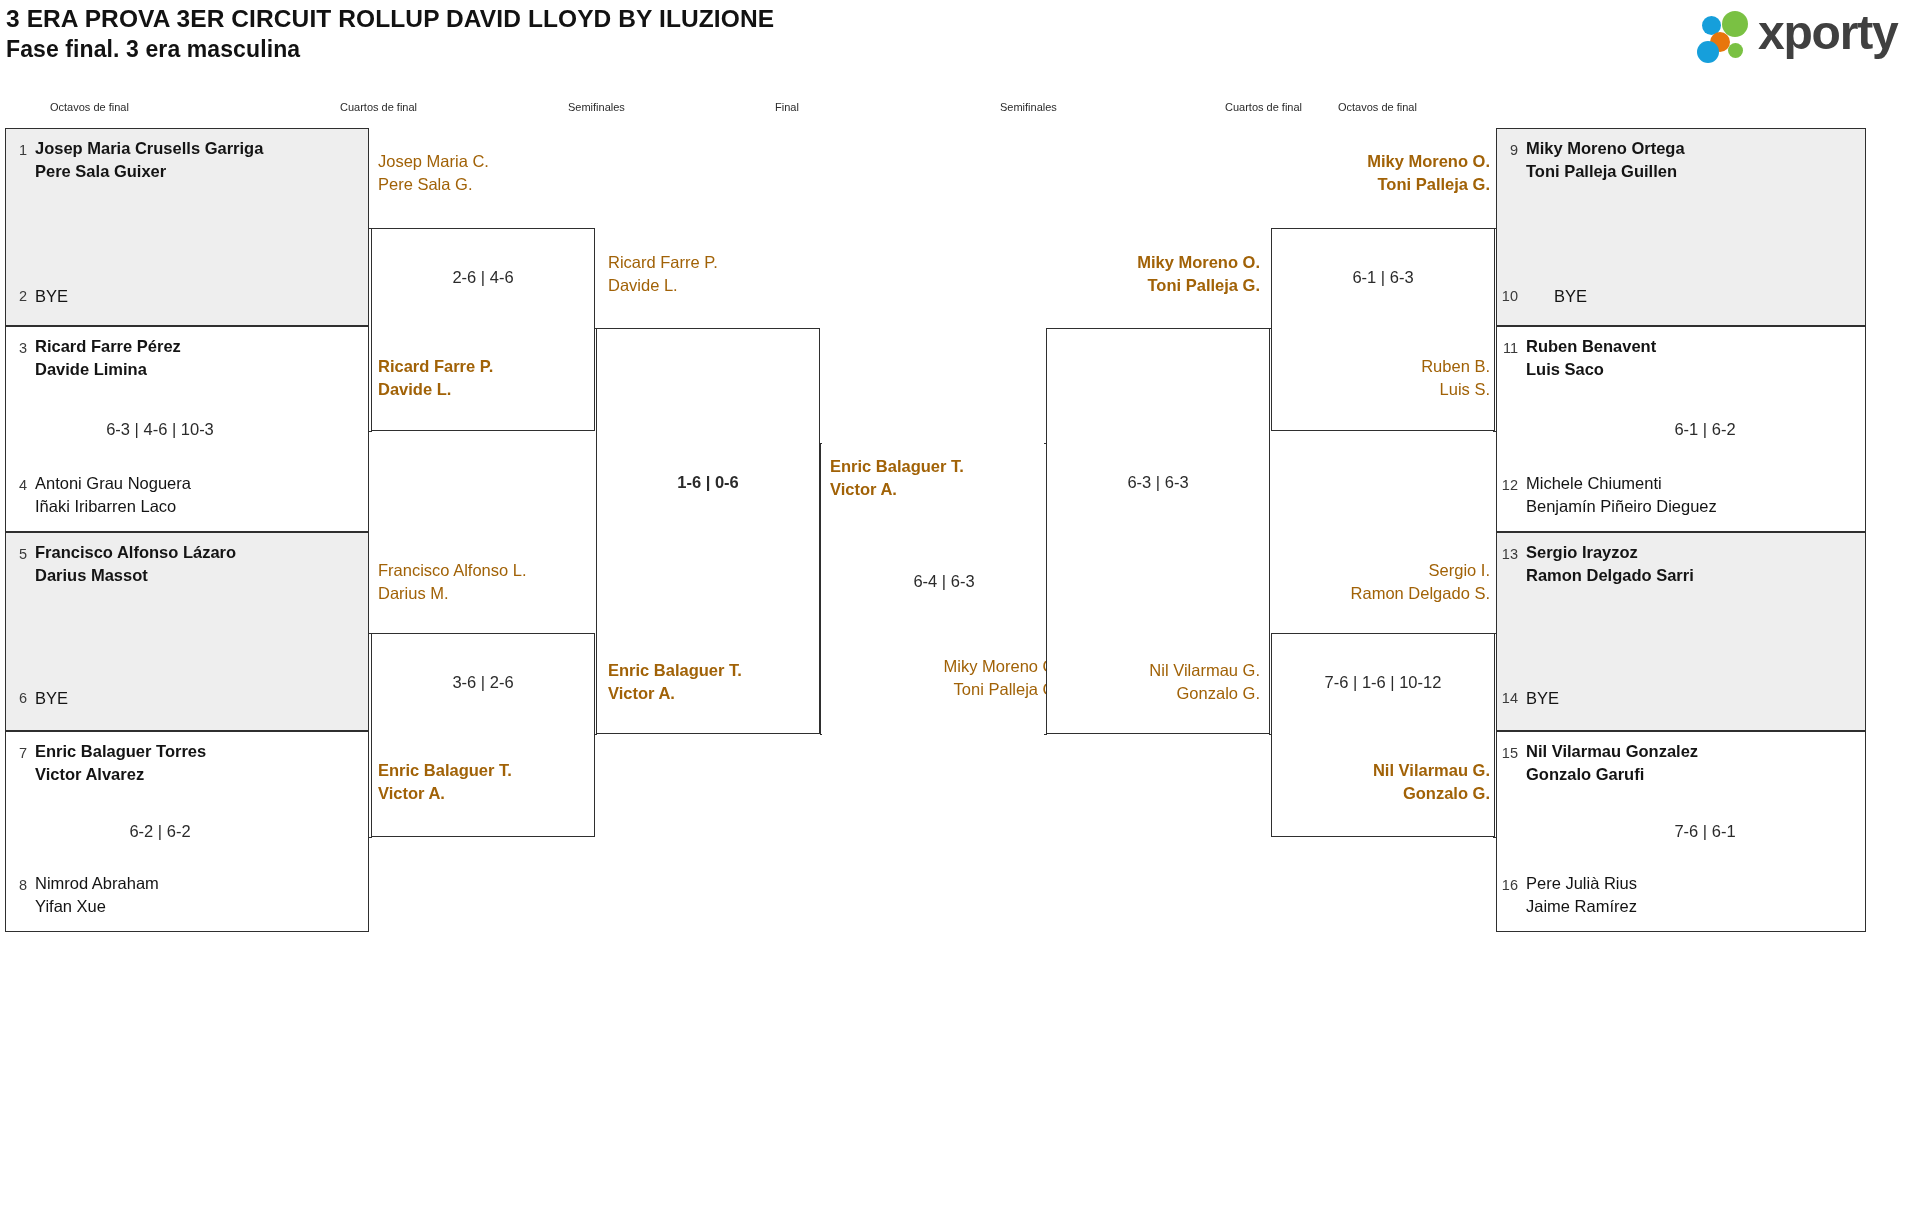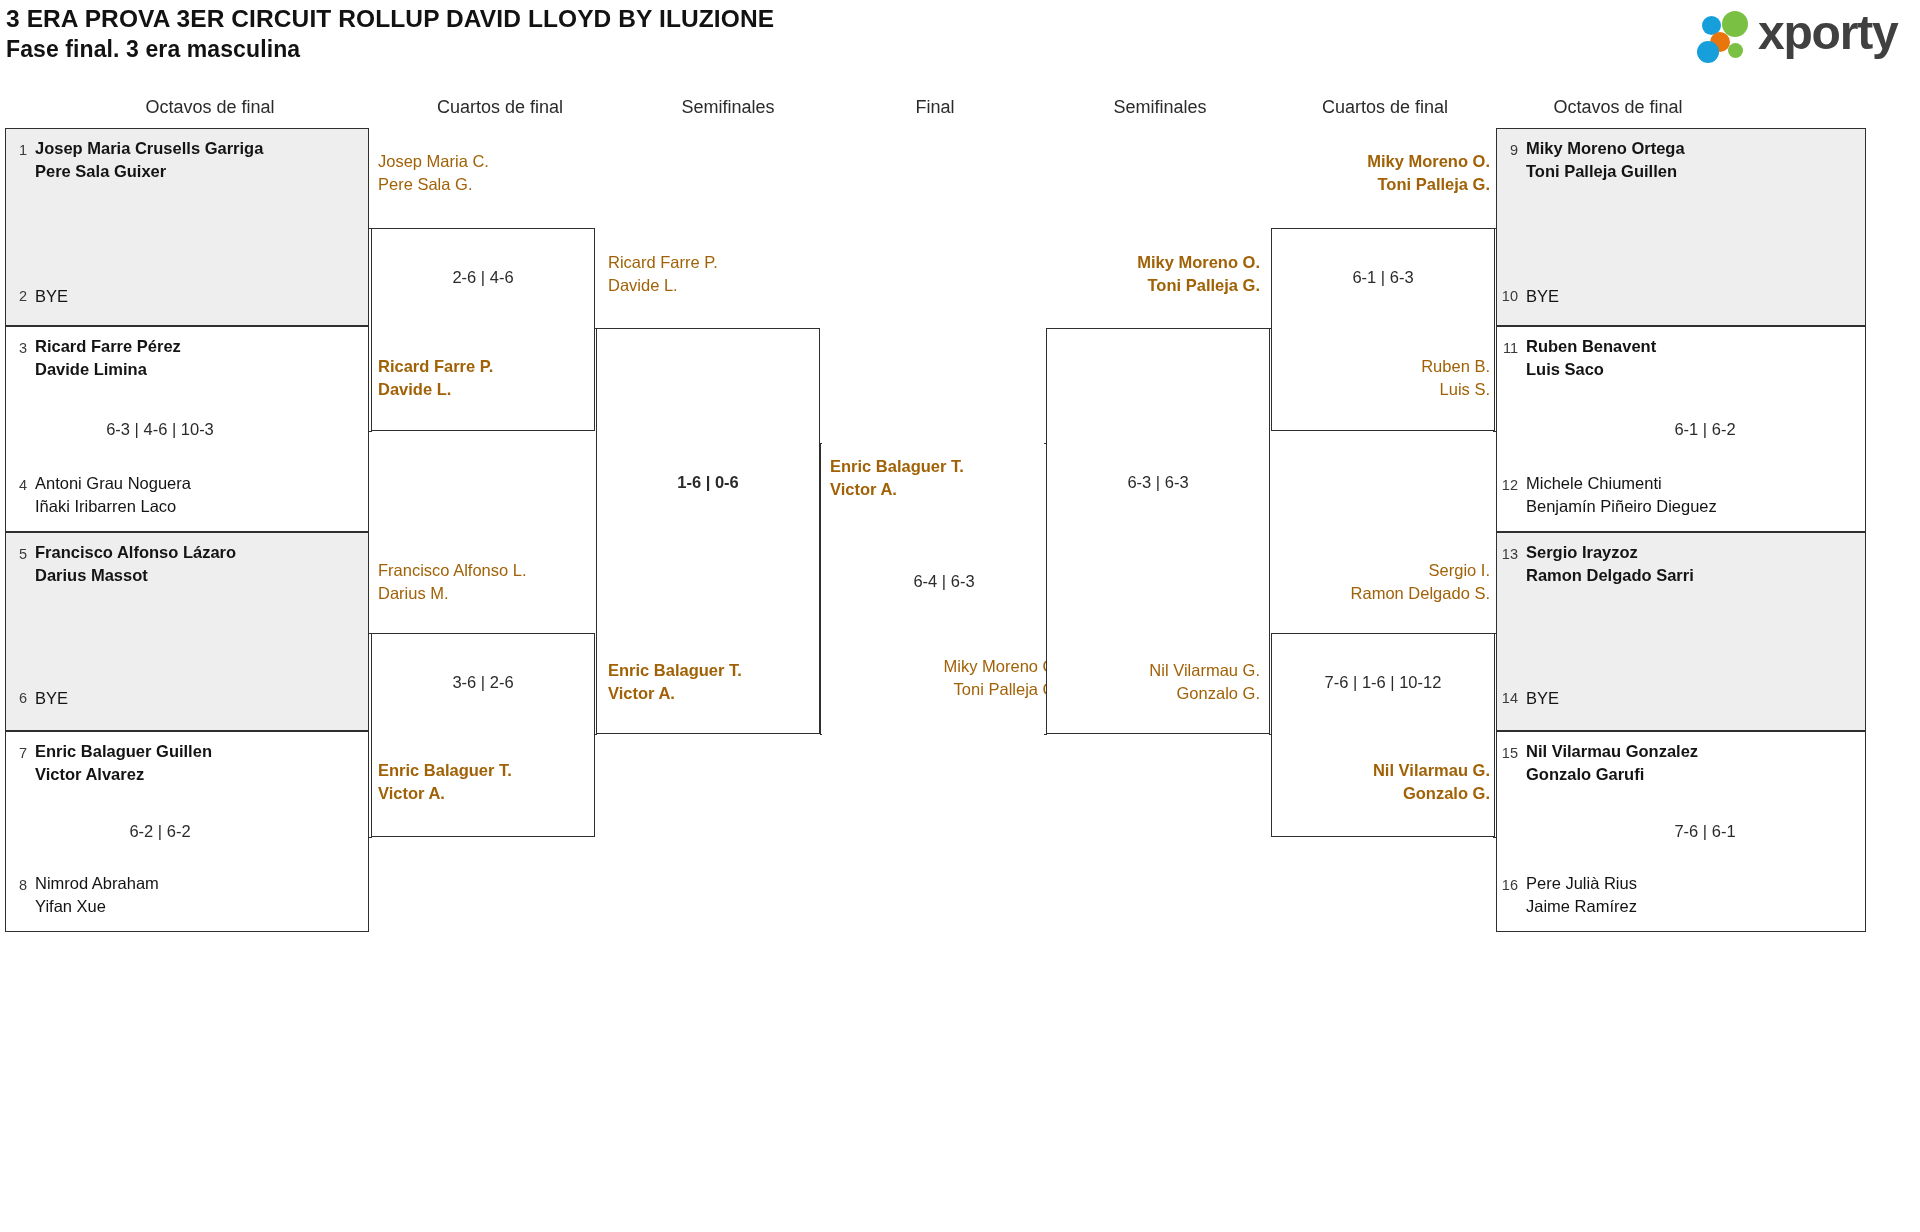--- a/index.html
+++ b/index.html
@@ -34,21 +34,21 @@
   .d5 { left: 32px; top: 32px; width: 15px; height: 15px; background: #7ac143; }
   .logo-word {
     position: absolute; left: 62px; top: -2px;
     font-size: 48px; font-weight: bold; color: #404040;
     letter-spacing: -1.2px; line-height: 56px;
   }
 
   
   .round-hdr {
     position: absolute; top: 97px;
-    font-size: 18px; color: #2b2b2b; text-align: center;
+    font-size: 11px; color: #2b2b2b; 
     white-space: nowrap; line-height: 20px;
   }
 
   
   .box { position: absolute; border: 1px solid #2f2f2f; background: #ffffff; }
   .box.shaded { background: #eeeeee; }
 
   
   .slot { position: absolute; display: flex; align-items: flex-start; }
   .seedno {
@@ -149,21 +149,21 @@
     <span class="seedno">6</span>
     <span class="names bye">
       <span>BYE</span>
     </span>
   </div>
 
   <div class="box" style="left:5px; top:731px; width:364px; height:201px;"></div>
   <div class="slot" style="left:5px; top:740px; width:364px;">
     <span class="seedno">7</span>
     <span class="names win">
-      <span>Enric Balaguer Guillen</span><br>
+      <span>Enric Balaguer Torres</span><br>
       <span>Victor Alvarez</span>
     </span>
   </div>
   <div class="score" style="left:35px; top:820px; width:250px;">6-2 | 6-2</div>
   <div class="slot" style="left:5px; top:872px; width:364px;">
     <span class="seedno">8</span>
     <span class="names">
       <span>Nimrod Abraham</span><br>
       <span>Yifan Xue</span>
     </span>
@@ -254,21 +254,21 @@
   </div>
 
   <div class="box shaded" style="left:1496px; top:128px; width:370px; height:198px;"></div>
   <div class="slot" style="left:1496px; top:137px; width:370px;">
     <span class="seedno">9</span>
     <span class="names win">
       <span>Miky Moreno Ortega</span><br>
       <span>Toni Palleja Guillen</span>
     </span>
   </div>
-  <div class="slot" style="left:1496px; top:283px; width:370px;">
+  <div class="slot" style="left:1496px; top:283px; width:370px;gap:28px;">
     <span class="seedno">10</span>
     <span class="names bye">
       <span>BYE</span>
     </span>
   </div>
 
   <div class="box" style="left:1496px; top:326px; width:370px; height:206px;"></div>
   <div class="slot" style="left:1496px; top:335px; width:370px;">
     <span class="seedno">11</span>
     <span class="names win">

